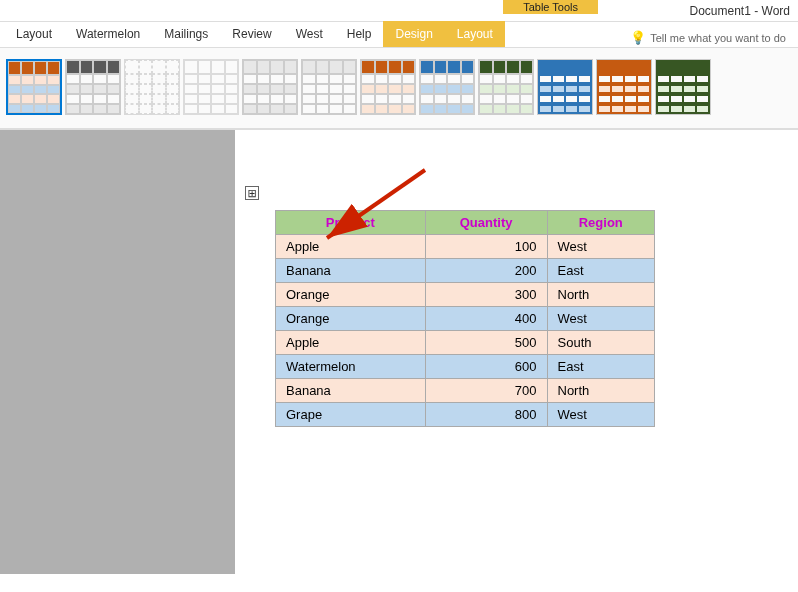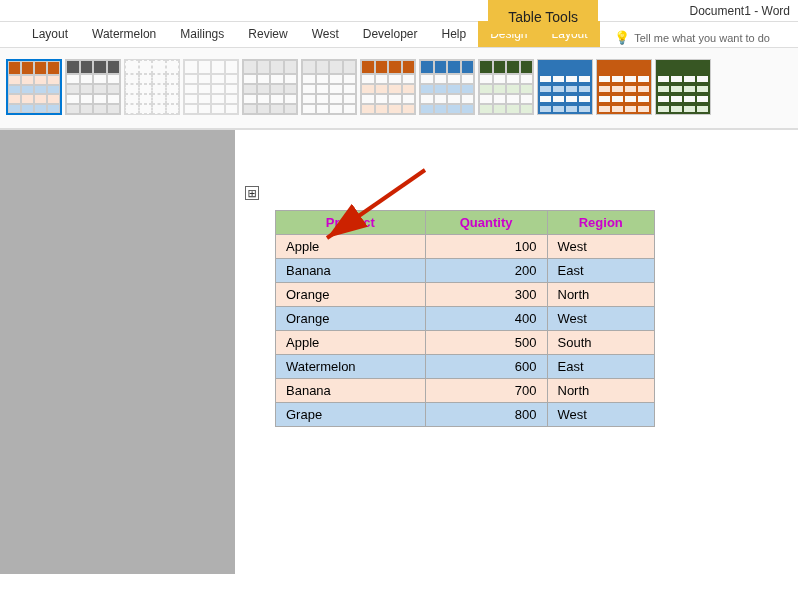--- a/index.html
+++ b/index.html
@@ -25,21 +25,21 @@
     .title-bar-center {
       font-size: 12px;
       color: #333;
     }
 
     
     .ribbon-tabs {
       display: flex;
       background: #fff;
       border-bottom: 1px solid #ddd;
-      padding: 0 20px;
+      padding: 0 4px;
       height: 26px;
       align-items: flex-end;
     }
     .ribbon-tab {
       padding: 4px 12px;
       font-size: 12px;
       color: #333;
       cursor: pointer;
       border: none;
       background: none;
@@ -165,22 +165,22 @@
       font-size: 11px;
       background: #fff;
       cursor: move;
     }
 
     .table-tools-label {
       position: absolute;
       top: 0;
       right: 200px;
       background: #f0c040;
-      padding: 9px 20px;
-      font-size: 14px;
+      padding: 1px 20px;
+      font-size: 11px;
       color: #222;
     }
     .styles-thumbs-container {
       display: flex;
       gap: 3px;
       align-items: center;
       height: 66px;
     }
   </style>
 </head>
@@ -193,21 +193,20 @@
   </div>
   <div class="title-bar-center" style="margin-left:30px">Document1 - Word</div>
 </div>
 
 <div class="ribbon-tabs">
   <button class="ribbon-tab">Layout</button>
   <button class="ribbon-tab">Watermelon</button>
   <button class="ribbon-tab">Mailings</button>
   <button class="ribbon-tab">Review</button>
   <button class="ribbon-tab">West</button>
-  <button class="ribbon-tab">Developer</button>
   <button class="ribbon-tab">Help</button>
   <button class="ribbon-tab active">Design</button>
   <button class="ribbon-tab active">Layout</button>
   <div class="ribbon-search">
     <span class="lightbulb-icon">💡</span>
     <span>Tell me what you want to do</span>
   </div>
 </div>
 
 <div class="ribbon-content" style="height:82px; padding: 6px 6px 0 6px;">

